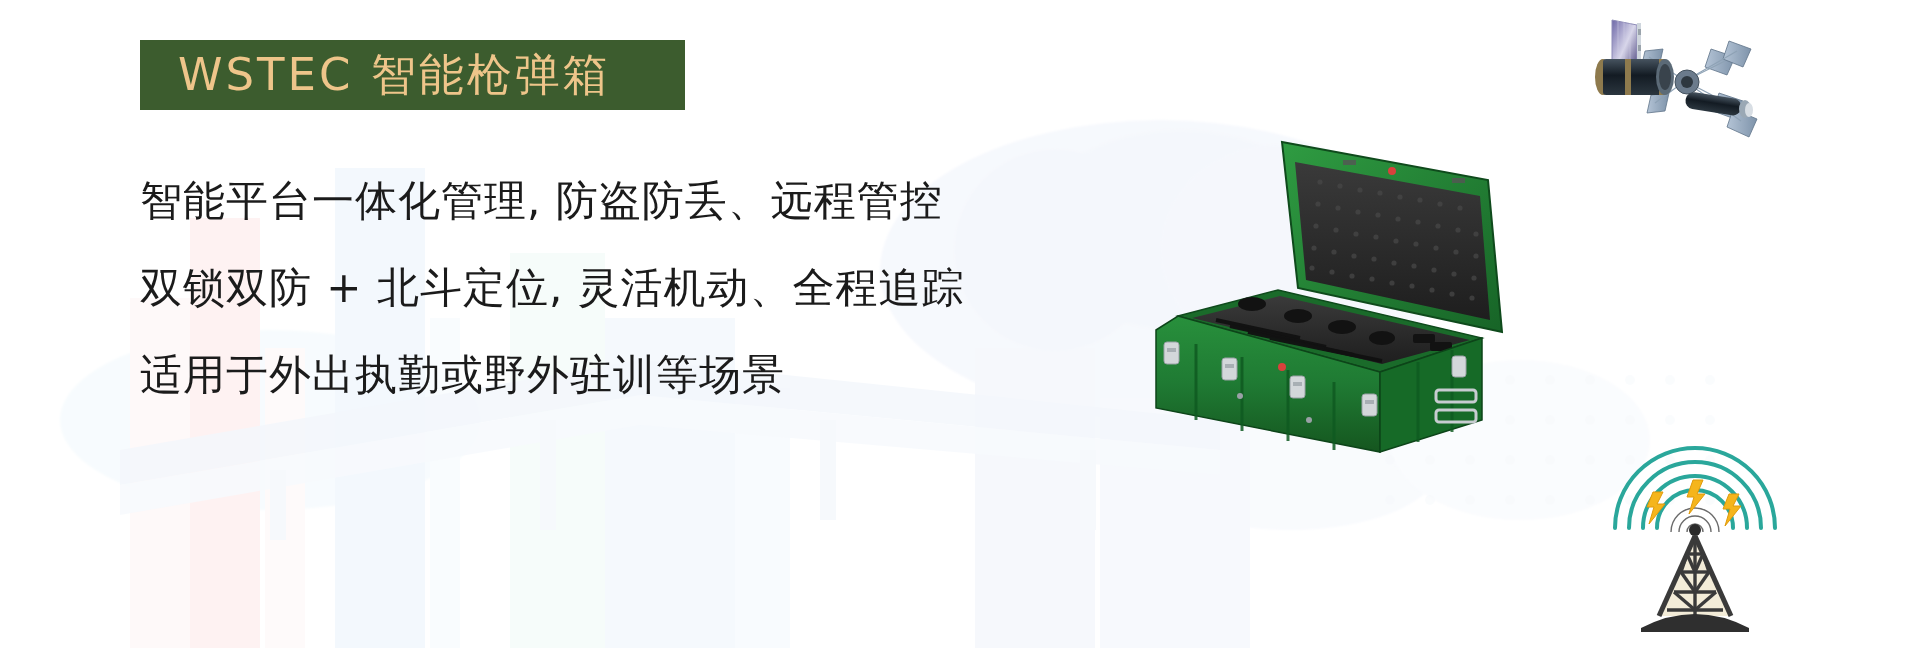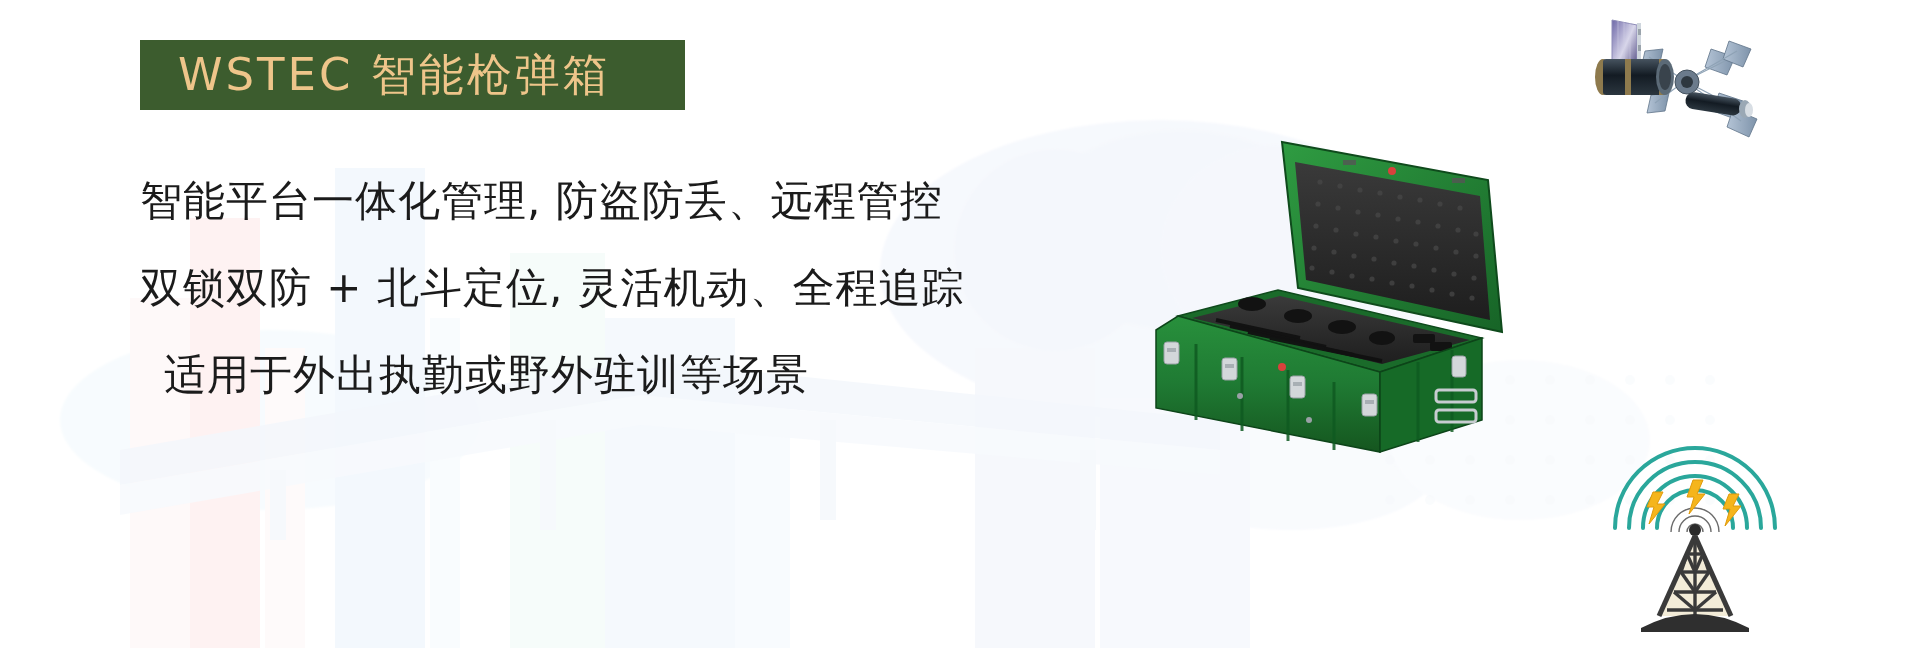--- a/index.html
+++ b/index.html
@@ -72,21 +72,21 @@
   .feature-line {
     color: #1b1b1b;
     font-size: 42px;
     line-height: 1.0;
     margin-bottom: 45px;
     white-space: nowrap;
     font-weight: 500;
     letter-spacing: 1px;
     font-family: "DejaVu Sans", "Liberation Sans", sans-serif;
   }
-  .feature-line:last-child { margin-bottom: 0; margin-left: 24px; }
+  .feature-line:last-child { margin-bottom: 0; }
 
   
   #case-wrap {
     position: absolute;
     left: 1130px;
     top: 120px;
     width: 380px;
     height: 350px;
   }
 

